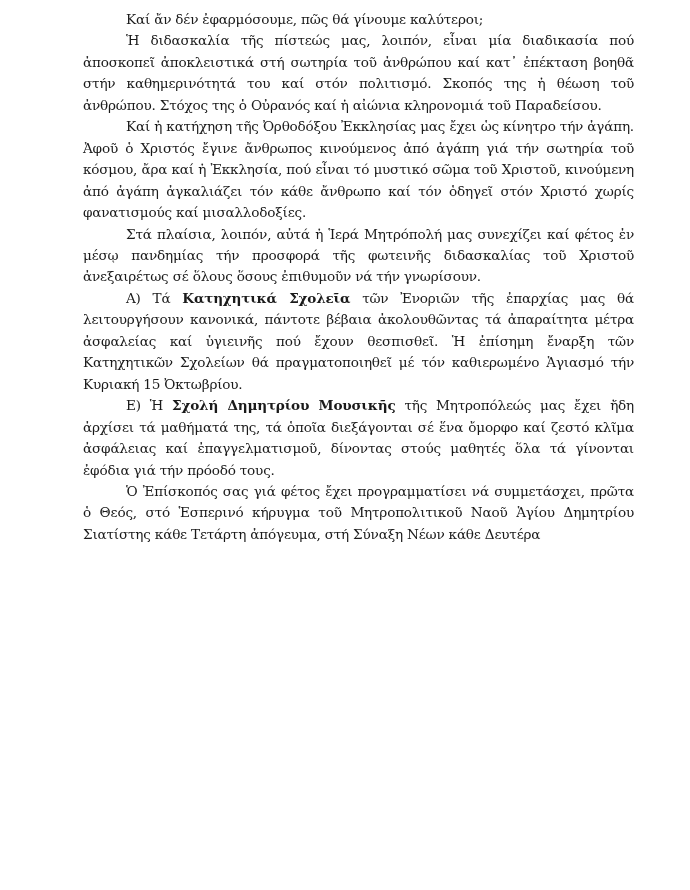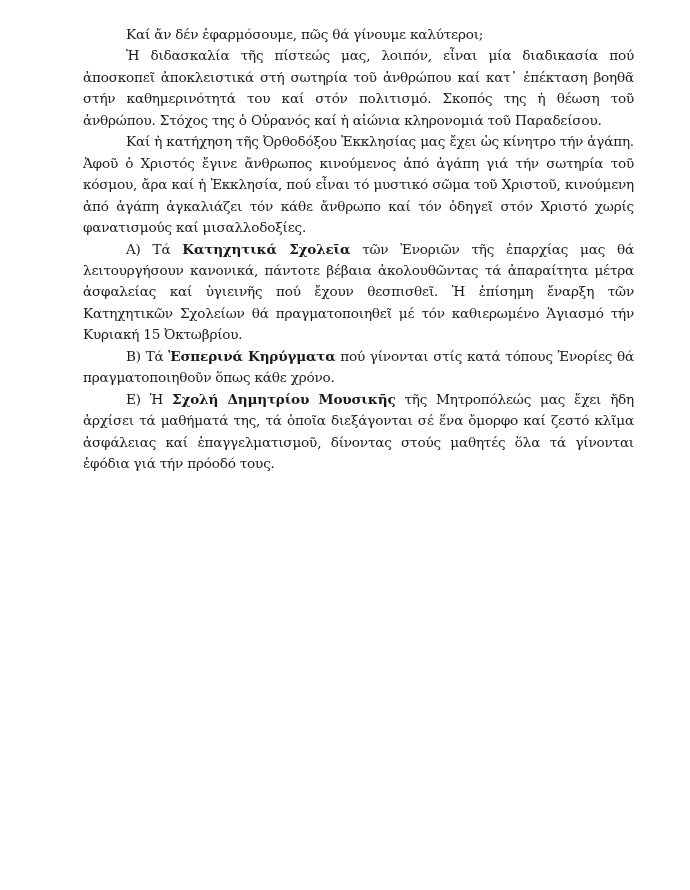--- a/index.html
+++ b/index.html
@@ -1,20 +1,20 @@
 <!DOCTYPE html>
 <html><head>
 <meta charset="utf-8">
 <style>
   html, body { margin: 0; padding: 0; background: #ffffff; }
   body { width: 690px; height: 890px; overflow: hidden; position: relative; }
   .page {
     position: absolute;
     left: 83px;
-    top: 24px;
+    top: 9px;
     width: 551px;
     font-family: "DejaVu Serif", "Liberation Serif", serif;
     font-size: 13.6px;
     line-height: 21.45px;
     color: #1a1a1a;
     letter-spacing: -0.2px;
   }
   .para {
     margin: 0;
     text-indent: 43px;
@@ -25,16 +25,17 @@
     text-underline-offset: 2px;
   }
 </style>
 </head>
 <body>
 
 <div class="page">
   <p class="para"><span>Καί ἄν δέν ἐφαρμόσουμε, πῶς θά γίνουμε καλύτεροι;</span></p>
   <p class="para"><span>Ἡ διδασκαλία τῆς πίστεώς μας, λοιπόν, εἶναι μία διαδικασία πού ἀποσκοπεῖ ἀποκλειστικά στή σωτηρία τοῦ ἀνθρώπου καί κατ᾽ ἐπέκταση βοηθᾶ στήν καθημερινότητά του καί στόν πολιτισμό. Σκοπός της ἡ θέωση τοῦ ἀνθρώπου. Στόχος της ὁ Οὐρανός καί ἡ αἰώνια κληρονομιά τοῦ Παραδείσου.</span></p>
   <p class="para"><span>Καί ἡ κατήχηση τῆς Ὀρθοδόξου Ἐκκλησίας μας ἔχει ὡς κίνητρο τήν ἀγάπη. Ἀφοῦ ὁ Χριστός ἔγινε ἄνθρωπος κινούμενος ἀπό ἀγάπη γιά τήν σωτηρία τοῦ κόσμου, ἄρα καί ἡ Ἐκκλησία, πού εἶναι τό μυστικό σῶμα τοῦ Χριστοῦ, κινούμενη ἀπό ἀγάπη ἀγκαλιάζει τόν κάθε ἄνθρωπο καί τόν ὁδηγεῖ στόν Χριστό χωρίς φανατισμούς καί μισαλλοδοξίες.</span></p>
+  <p class="para"><span>Στά πλαίσια, λοιπόν, αὐτά ἡ Ἱερά Μητρόπολή μας συνεχίζει καί φέτος ἐν μέσῳ πανδημίας τήν προσφορά τῆς φωτεινῆς διδασκαλίας τοῦ Χριστοῦ ἀνεξαιρέτως σέ ὅλους ὅσους ἐπιθυμοῦν νά τήν γνωρίσουν.</span></p>
   <p class="para"><span>Α) Τά </span><span class="hl">Κατηχητικά Σχολεῖα</span><span> τῶν Ἐνοριῶν τῆς ἐπαρχίας μας θά λειτουργήσουν κανονικά, πάντοτε βέβαια ἀκολουθῶντας τά ἀπαραίτητα μέτρα ἀσφαλείας καί ὑγιεινῆς πού ἔχουν θεσπισθεῖ. Ἡ ἐπίσημη ἔναρξη τῶν Κατηχητικῶν Σχολείων θά πραγματοποιηθεῖ μέ τόν καθιερωμένο Ἁγιασμό τήν Κυριακή 15 Ὀκτωβρίου.</span></p>
-  <p class="para"><span>Β) Τά </span><span class="hl">Ἑσπερινά Κηρύγματα</span><span> πού γίνονται στίς κατά τόπους Ἐνορίες θά πραγματοποιηθοῦν ὅπως κάθε χρόνο.</span></p>
   <p class="para"><span>Ε) Ἡ </span><span class="hl">Σχολή Δημητρίου Μουσικῆς</span><span> τῆς Μητροπόλεώς μας ἔχει ἤδη ἀρχίσει τά μαθήματά της, τά ὁποῖα διεξάγονται σέ ἕνα ὄμορφο καί ζεστό κλῖμα ἀσφάλειας καί ἐπαγγελματισμοῦ, δίνοντας στούς μαθητές ὅλα τά γίνονται ἐφόδια γιά τήν πρόοδό τους.</span></p>
+  <p class="para"><span>Ὁ Ἐπίσκοπός σας γιά φέτος ἔχει προγραμματίσει νά συμμετάσχει, πρῶτα ὁ Θεός, στό Ἑσπερινό κήρυγμα τοῦ Μητροπολιτικοῦ Ναοῦ Ἁγίου Δημητρίου Σιατίστης κάθε Τετάρτη ἀπόγευμα, στή Σύναξη Νέων κάθε Δευτέρα</span></p>
 </div>
 
 </body></html>

